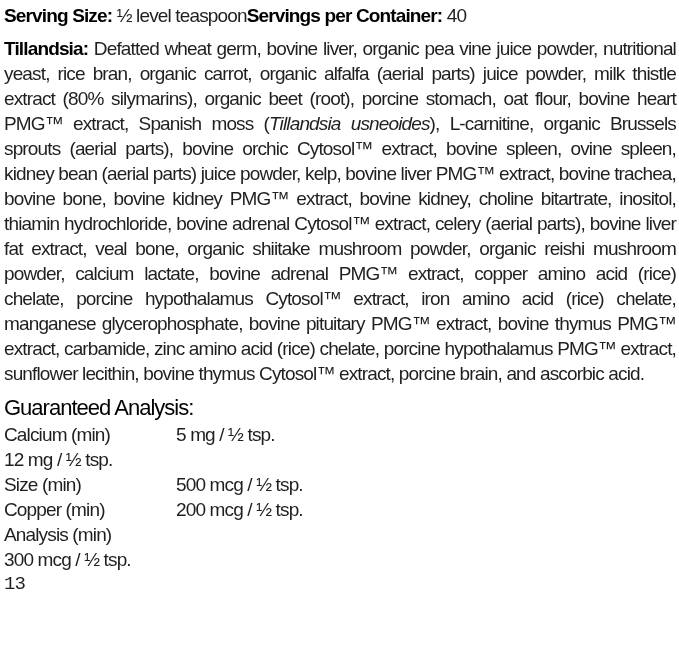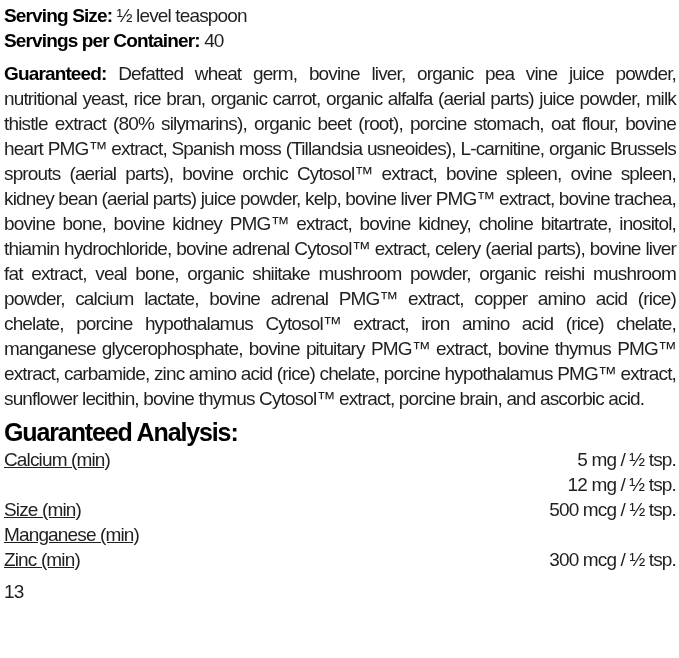--- a/index.html
+++ b/index.html
@@ -18,98 +18,99 @@
     padding: 3px 3px 0 4px;
     font-size: 19px;
     line-height: 25px;
     letter-spacing: -0.045em;
   }
   .b {
     font-weight: 700;
     color: #000000;
   }
   .i {
+    font-style: italic;
   }
   .header-row {
     display: flex;
-    justify-content: space-between;
+    justify-content: flex-start;
     white-space: nowrap;
-    flex-direction: column;
   }
   .ingredients {
     margin: 8px 0 0 0;
     text-align: justify;
     text-justify: inter-word;
   }
   .ga-heading {
-    font-size: 25px;
+    font-size: 22px;
     line-height: 25px;
     margin: 9px 0 0 0;
-    font-weight: 700;
+    font-weight: 400;
     color: #000000;
     letter-spacing: -0.045em;
   }
   .ga-table {
     margin-top: 2px;
   }
   .ga-row {
     display: flex;
     line-height: 25px;
   }
   .ga-nutrient {
     width: 172px;
     flex: none;
-    text-decoration: underline;
   }
   .ga-amount {
     flex: 1;
-    text-align: right;
   }
   .page-number {
-    margin-top: 7px;
     line-height: 25px;
+    font-family: Liberation Mono, monospace;
   }
 </style>
 </head>
 <body>
 
 <div class="label">
 
   <div class="header-row">
     <div>
       <span class="b">Serving Size:</span>
       <span>½ level teaspoon</span>
     </div>
     <div>
       <span class="b">Servings per Container:</span>
       <span>40</span>
     </div>
   </div>
 
-  <p class="ingredients"><span class="b">Guaranteed:</span>
+  <p class="ingredients"><span class="b">Tillandsia:</span>
     <span>Defatted wheat germ, bovine liver, organic pea vine juice powder, nutritional yeast, rice bran, organic carrot, organic alfalfa (aerial parts) juice powder, milk thistle extract (80% silymarins), organic beet (root), porcine stomach, oat flour, bovine heart PMG™ extract, Spanish moss (</span><span class="i">Tillandsia usneoides</span><span>), L-carnitine, organic Brussels sprouts (aerial parts), bovine orchic Cytosol™ extract, bovine spleen, ovine spleen, kidney bean (aerial parts) juice powder, kelp, bovine liver PMG™ extract, bovine trachea, bovine bone, bovine kidney PMG™ extract, bovine kidney, choline bitartrate, inositol, thiamin hydrochloride, bovine adrenal Cytosol™ extract, celery (aerial parts), bovine liver fat extract, veal bone, organic shiitake mushroom powder, organic reishi mushroom powder, calcium lactate, bovine adrenal PMG™ extract, copper amino acid (rice) chelate, porcine hypothalamus Cytosol™ extract, iron amino acid (rice) chelate, manganese glycerophosphate, bovine pituitary PMG™ extract, bovine thymus PMG™ extract, carbamide, zinc amino acid (rice) chelate, porcine hypothalamus PMG™ extract, sunflower lecithin, bovine thymus Cytosol™ extract, porcine brain, and ascorbic acid.</span></p>
 
   <h2 class="ga-heading">Guaranteed Analysis:</h2>
 
   <div class="ga-table">
     <div class="ga-row">
       <span class="ga-nutrient">Calcium (min)</span>
       <span class="ga-amount">5 mg / ½ tsp.</span>
     </div>
     <div class="ga-row">
       <span class="ga-amount">12 mg / ½ tsp.</span>
     </div>
     <div class="ga-row">
       <span class="ga-nutrient">Size (min)</span>
       <span class="ga-amount">500 mcg / ½ tsp.</span>
     </div>
     <div class="ga-row">
-      <span class="ga-nutrient">Manganese (min)</span>
+      <span class="ga-nutrient">Copper (min)</span>
+      <span class="ga-amount">200 mcg / ½ tsp.</span>
     </div>
     <div class="ga-row">
-      <span class="ga-nutrient">Zinc (min)</span>
+      <span class="ga-nutrient">Analysis (min)</span>
+    </div>
+    <div class="ga-row">
       <span class="ga-amount">300 mcg / ½ tsp.</span>
     </div>
   </div>
 
   <div class="page-number">13</div>
 
 </div>
 
 </body></html>

